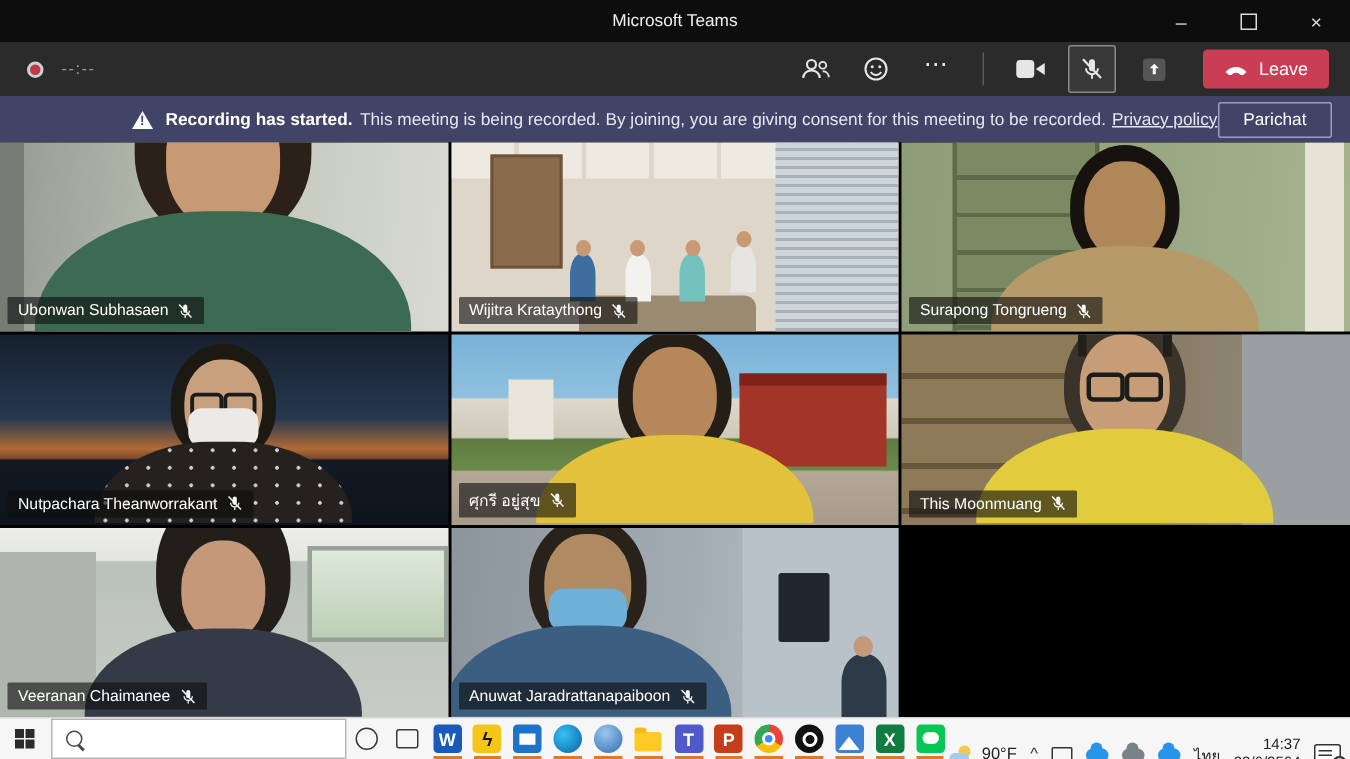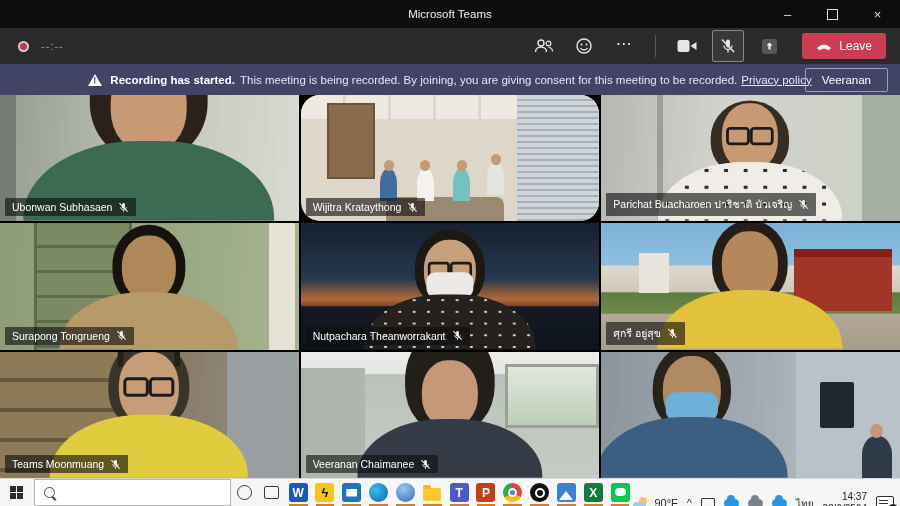--- a/index.html
+++ b/index.html
@@ -46,21 +46,21 @@
   .glasses{display:none;position:absolute;top:17px;left:3px;width:13px;height:9px;border:2px solid #1c1c1c;border-radius:3px;}
   .glasses::after{content:"";position:absolute;left:15px;top:-2px;width:13px;height:9px;border:2px solid #1c1c1c;border-radius:3px;}
   .mask{display:none;position:absolute;bottom:0px;left:2px;width:36px;height:23px;background:#eceae6;border-radius:7px 7px 45% 45%;}
 
   
   .scene-1{background:linear-gradient(95deg,#969c92 0%,#c3c7bc 55%,#d9dbd2 100%);--hair:#2b2118;--skin:#c79a74;--shirt:#3c6a52;}
   .scene-1 .b1{left:0;top:0;width:16px;height:100%;background:#767c73;}
   .scene-1 .person{transform:scale(1.9);transform-origin:50% 100%;}
   .scene-1 .hair{width:62px;height:68px;}
   
-  .scene-2{background:#ded6c8;border-radius:19px;}
+  .scene-2{background:#ded6c8;}
   .scene-2 .b1{left:0;top:0;width:100%;height:24px;background:repeating-linear-gradient(90deg,#efeae1 0 42px,#ddd7cb 42px 45px);}
   .scene-2 .b2{left:26px;top:8px;width:44px;height:72px;background:#8a6b4c;border:2px solid #6e523a;}
   .scene-2 .b3{right:0;top:0;width:82px;height:100%;background:repeating-linear-gradient(180deg,#cdd4da 0 4px,#a9b1b8 4px 6px);}
   .crowd{position:absolute;left:74px;right:84px;bottom:0;height:74px;}
   .crowd .tbl{position:absolute;bottom:0;left:8%;width:84%;height:24px;background:#9b8a72;border-radius:8px 8px 0 0;}
   .crowd i{position:absolute;bottom:20px;width:17px;height:32px;border-radius:45% 45% 0 0;}
   .crowd i::after{content:"";position:absolute;top:-9px;left:3.5px;width:10px;height:11px;border-radius:50%;background:#c79a74;}
   .crowd i:nth-child(2){left:4%;background:#3d6e9e;}
   .crowd i:nth-child(3){left:30%;background:#f4f2ee;}
   .crowd i:nth-child(4){left:56%;background:#74c2bd;}
@@ -249,21 +249,21 @@
         <span>Leave</span>
       </div>
     </div>
   </div>
 
   <div class="banner">
     <span class="warn"></span>
     <b>Recording has started.</b>
     <span>This meeting is being recorded. By joining, you are giving consent for this meeting to be recorded.</span>
     <a>Privacy policy</a>
-    <div class="dismiss-btn">Veeranan</div>
+    <div class="dismiss-btn">Parichat</div>
   </div>
 
   <div class="grid">
 
     <div class="tile scene-1">
       <div class="b1"></div>
       <div class="person">
           <div class="hair"></div>
           <div class="head"></div>
           <div class="torso"></div>
@@ -295,40 +295,20 @@
         <span>Wijitra Krataythong</span>
         <svg width="11" height="11" viewBox="0 0 16 16">
             <path d="M8 1.5a2 2 0 0 1 2 2v4a2 2 0 0 1-4 0v-4a2 2 0 0 1 2-2z" fill="#fff"></path>
             <path d="M4 7.5a4 4 0 0 0 8 0" fill="none" stroke="#fff" stroke-width="1.3"></path>
             <line x1="8" y1="11.8" x2="8" y2="14.5" stroke="#fff" stroke-width="1.3"></line>
             <line x1="2" y1="1.5" x2="14" y2="14" stroke="#fff" stroke-width="1.5"></line>
           </svg>
       </div>
     </div>
 
-    <div class="tile scene-3">
-      <div class="b1"></div>
-      <div class="b2"></div>
-      <div class="person">
-          <div class="hair"></div>
-          <div class="head">
-            <div class="glasses"></div>
-          </div>
-          <div class="torso"></div>
-        </div>
-      <div class="nametag">
-        <span>Parichat Buacharoen ปาริชาติ บัวเจริญ</span>
-        <svg width="11" height="11" viewBox="0 0 16 16">
-            <path d="M8 1.5a2 2 0 0 1 2 2v4a2 2 0 0 1-4 0v-4a2 2 0 0 1 2-2z" fill="#fff"></path>
-            <path d="M4 7.5a4 4 0 0 0 8 0" fill="none" stroke="#fff" stroke-width="1.3"></path>
-            <line x1="8" y1="11.8" x2="8" y2="14.5" stroke="#fff" stroke-width="1.3"></line>
-            <line x1="2" y1="1.5" x2="14" y2="14" stroke="#fff" stroke-width="1.5"></line>
-          </svg>
-      </div>
-    </div>
 
     <div class="tile scene-5">
       <div class="b1"></div>
       <div class="b2"></div>
       <div class="person">
           <div class="hair"></div>
           <div class="head"></div>
           <div class="torso"></div>
         </div>
       <div class="nametag">
@@ -385,21 +365,21 @@
       <div class="b1"></div>
       <div class="b2"></div>
       <div class="person">
           <div class="hair"></div>
           <div class="head">
             <div class="glasses"></div>
           </div>
           <div class="torso"></div>
         </div>
       <div class="nametag">
-        <span>Teams Moonmuang</span>
+        <span>This Moonmuang</span>
         <svg width="11" height="11" viewBox="0 0 16 16">
             <path d="M8 1.5a2 2 0 0 1 2 2v4a2 2 0 0 1-4 0v-4a2 2 0 0 1 2-2z" fill="#fff"></path>
             <path d="M4 7.5a4 4 0 0 0 8 0" fill="none" stroke="#fff" stroke-width="1.3"></path>
             <line x1="8" y1="11.8" x2="8" y2="14.5" stroke="#fff" stroke-width="1.3"></line>
             <line x1="2" y1="1.5" x2="14" y2="14" stroke="#fff" stroke-width="1.5"></line>
           </svg>
       </div>
     </div>
 
     <div class="tile scene-8">
@@ -425,20 +405,29 @@
       <div class="b1"></div>
       <div class="b2"></div>
       <div class="b3"></div>
       <div class="person">
           <div class="hair"></div>
           <div class="head">
             <div class="mask"></div>
           </div>
           <div class="torso"></div>
         </div>
+      <div class="nametag">
+        <span>Anuwat Jaradrattanapaiboon</span>
+        <svg width="11" height="11" viewBox="0 0 16 16">
+            <path d="M8 1.5a2 2 0 0 1 2 2v4a2 2 0 0 1-4 0v-4a2 2 0 0 1 2-2z" fill="#fff"></path>
+            <path d="M4 7.5a4 4 0 0 0 8 0" fill="none" stroke="#fff" stroke-width="1.3"></path>
+            <line x1="8" y1="11.8" x2="8" y2="14.5" stroke="#fff" stroke-width="1.3"></line>
+            <line x1="2" y1="1.5" x2="14" y2="14" stroke="#fff" stroke-width="1.5"></line>
+          </svg>
+      </div>
     </div>
 
   </div>
 
   <div class="taskbar">
     <div class="start-btn">
         <span class="win-logo">
           <i></i>
           <i></i>
           <i></i>

